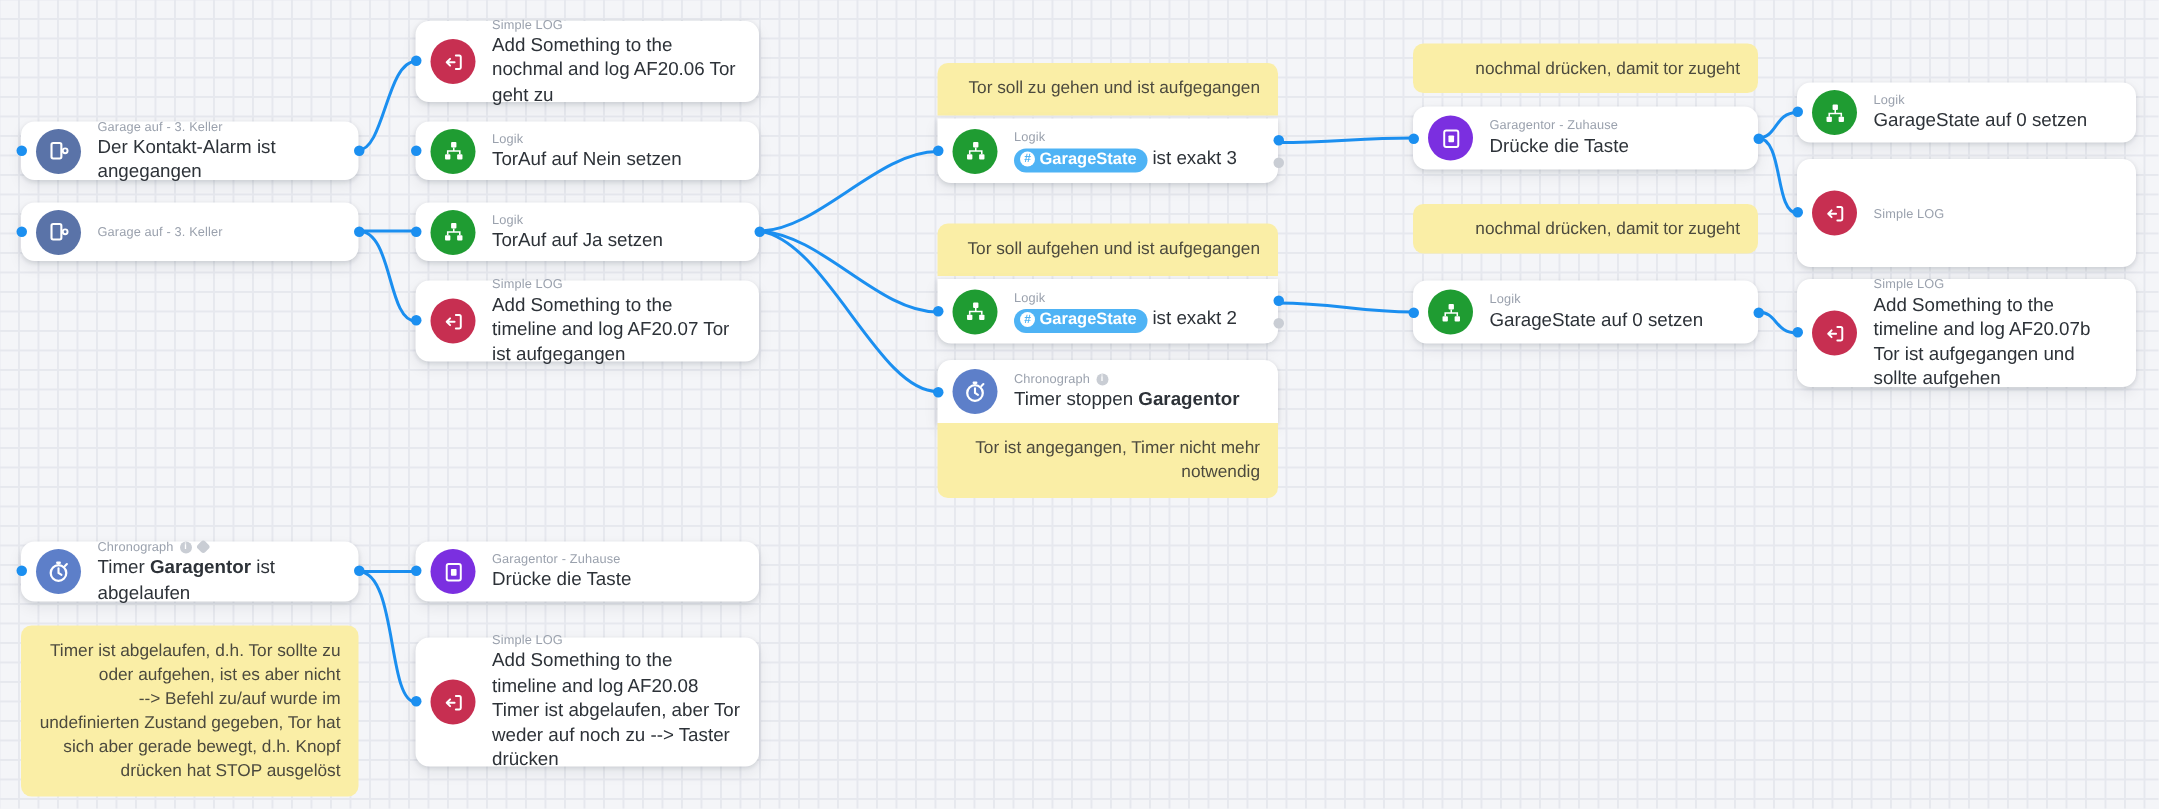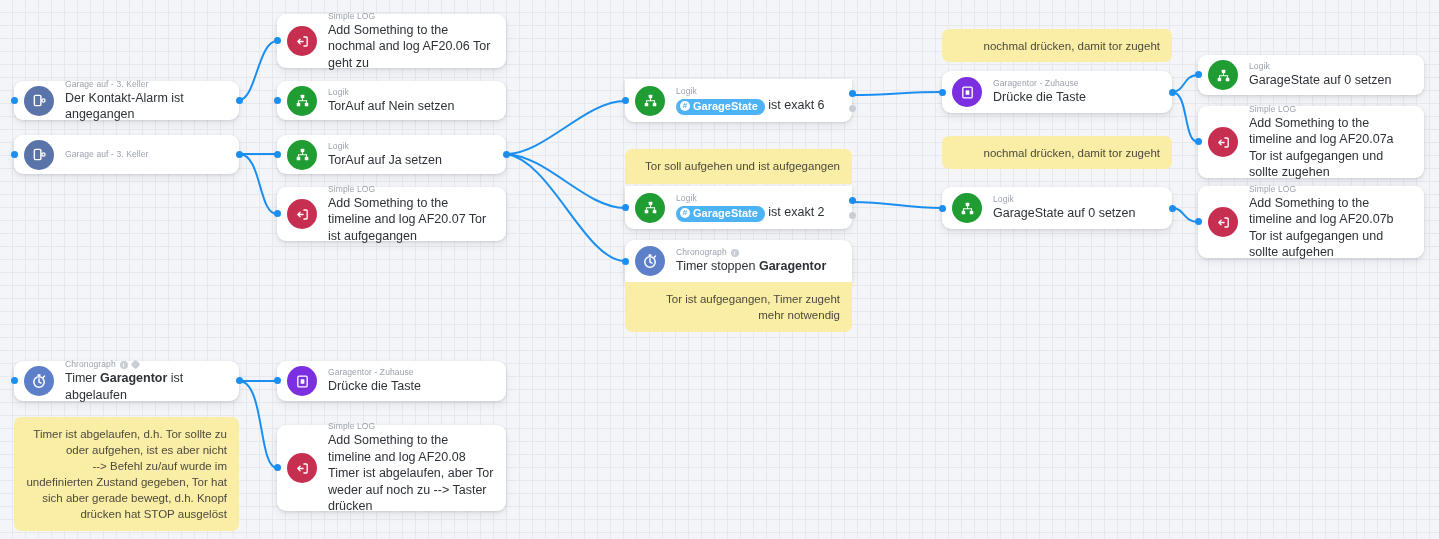--- a/index.html
+++ b/index.html
@@ -238,38 +238,39 @@
           <path d="M9.5 3.2H12a1 1 0 0 1 1 1v7.6a1 1 0 0 1-1 1H9.5" fill="none" stroke="#fff" stroke-width="1.4" stroke-linecap="round"></path>
           <path d="M8.6 8H3.2M5.4 5.6 3 8l2.4 2.4" fill="none" stroke="#fff" stroke-width="1.4" stroke-linecap="round" stroke-linejoin="round"></path>
         </svg>
     </span>
     <span class="body">
       <span class="kicker">Simple LOG</span>
       <span class="title" style="display:block;">Add Something to the timeline and log AF20.08 Timer ist abgelaufen, aber Tor weder auf noch zu --&gt; Taster drücken</span>
     </span>
   </div>
 
+  <div class="note over" style="left:625px;top:42px;width:227px;height:35px;">Tor soll zu gehen und ist aufgegangen</div>
   <div class="node" style="left:625px;top:79px;width:227px;height:43px;border-radius:0 0 9px 9px;">
     <span class="port in" style="top:18px;"></span>
     <span class="icon" style="background:#1f9c32;">
       <svg width="15" height="15" viewBox="0 0 16 16">
           <rect x="6.1" y="1.8" width="3.8" height="3.8" rx=".7" fill="#fff"></rect>
           <rect x="1.8" y="10.4" width="3.8" height="3.8" rx=".7" fill="#fff"></rect>
           <rect x="10.4" y="10.4" width="3.8" height="3.8" rx=".7" fill="#fff"></rect>
           <path d="M8 5.6v2.6M3.7 10.4V8.2h8.6v2.2" fill="none" stroke="#fff" stroke-width="1.1"></path>
         </svg>
     </span>
     <span class="body">
       <span class="kicker">Logik</span>
       <span class="title" style="display:block;">
         <span class="chip">
             <span class="dot">#</span>
             <span>GarageState</span>
           </span>
-        <span>ist exakt 6</span>
+        <span>ist exakt 3</span>
       </span>
     </span>
     <span class="port out" style="top:11px;"></span>
     <span class="port out off" style="top:26px;"></span>
   </div>
 
   <div class="note over" style="left:625px;top:149px;width:227px;height:35px;">Tor soll aufgehen und ist aufgegangen</div>
   <div class="node" style="left:625px;top:186px;width:227px;height:43px;border-radius:0 0 9px 9px;">
     <span class="port in" style="top:18px;"></span>
     <span class="icon" style="background:#1f9c32;">
@@ -307,21 +308,21 @@
     <span class="body">
       <span class="kicker">
         <span>Chronograph</span>
         <span class="badge">i</span>
       </span>
       <span class="title" style="display:block;">
         <span>Timer stoppen </span><b>Garagentor</b>
       </span>
     </span>
   </div>
-  <div class="note under" style="left:625px;top:282px;width:227px;height:50px;">Tor ist aufgegangen, Timer zugeht mehr notwendig</div>
+  <div class="note under" style="left:625px;top:282px;width:227px;height:50px;">Tor ist angegangen, Timer nicht mehr notwendig</div>
 
   <div class="note" style="left:942px;top:29px;width:230px;height:33px;">nochmal drücken, damit tor zugeht</div>
   <div class="node" style="left:942px;top:71px;width:230px;height:42px;">
     <span class="port in" style="top:18px;"></span>
     <span class="icon" style="background:#7b2fe0;">
       <svg width="15" height="15" viewBox="0 0 16 16">
           <rect x="3" y="2.2" width="10" height="11.6" rx="1.4" fill="none" stroke="#fff" stroke-width="1.4"></rect>
           <rect x="6" y="5.6" width="4" height="4.8" rx=".6" fill="#fff"></rect>
         </svg>
     </span>
@@ -369,21 +370,20 @@
   <div class="node" style="left:1198px;top:106px;width:226px;height:72px;">
     <span class="port in" style="top:32px;"></span>
     <span class="icon" style="background:#c72f51;">
       <svg width="15" height="15" viewBox="0 0 16 16">
           <path d="M9.5 3.2H12a1 1 0 0 1 1 1v7.6a1 1 0 0 1-1 1H9.5" fill="none" stroke="#fff" stroke-width="1.4" stroke-linecap="round"></path>
           <path d="M8.6 8H3.2M5.4 5.6 3 8l2.4 2.4" fill="none" stroke="#fff" stroke-width="1.4" stroke-linecap="round" stroke-linejoin="round"></path>
         </svg>
     </span>
     <span class="body">
       <span class="kicker">Simple LOG</span>
-      <span class="title" style="display:block;">Add Something to the timeline and log AF20.07a Tor ist aufgegangen und sollte zugehen</span>
     </span>
   </div>
 
   <div class="node" style="left:1198px;top:186px;width:226px;height:72px;">
     <span class="port in" style="top:32px;"></span>
     <span class="icon" style="background:#c72f51;">
       <svg width="15" height="15" viewBox="0 0 16 16">
           <path d="M9.5 3.2H12a1 1 0 0 1 1 1v7.6a1 1 0 0 1-1 1H9.5" fill="none" stroke="#fff" stroke-width="1.4" stroke-linecap="round"></path>
           <path d="M8.6 8H3.2M5.4 5.6 3 8l2.4 2.4" fill="none" stroke="#fff" stroke-width="1.4" stroke-linecap="round" stroke-linejoin="round"></path>
         </svg>

